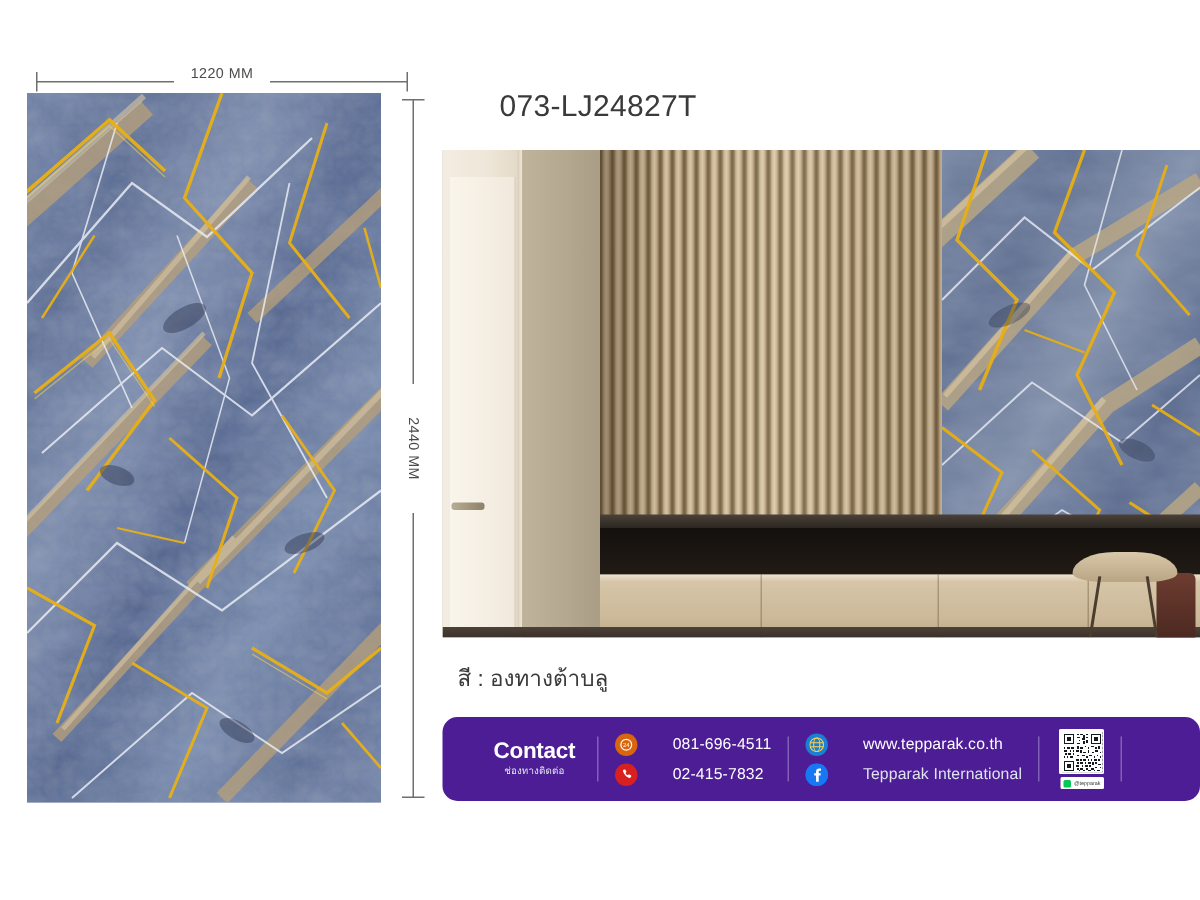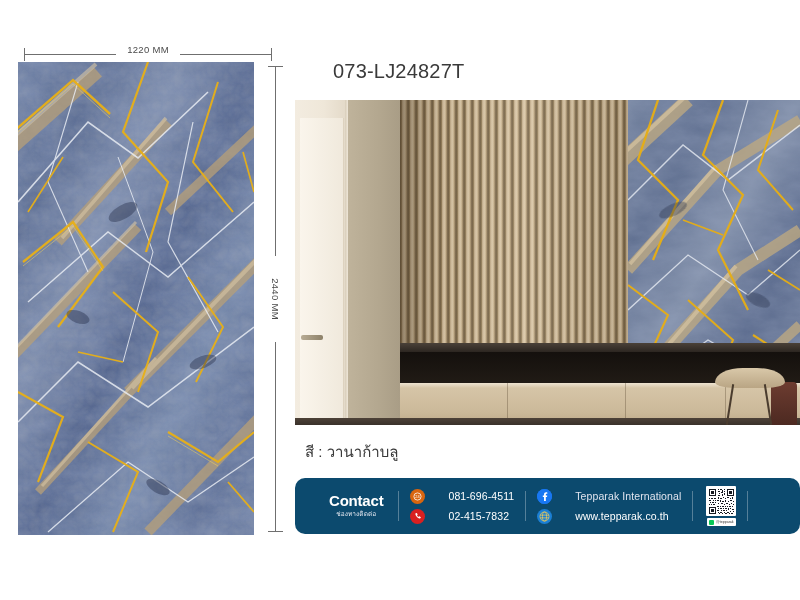--- a/index.html
+++ b/index.html
@@ -131,21 +131,21 @@
 
   
   #color-label {
     position: absolute; left: 15px; top: 440px;
     font-size: 15px; color: #3a3a3a;
   }
 
   
   #contact-bar {
     position: absolute; left: 5px; top: 478px; width: 505px; height: 56px;
-    background: #0c4a6e; border-radius: 10px;
+    background: #4c1d95; border-radius: 10px;
     display: flex; align-items: center; padding: 0 12px;
   }
   .cb-sep { width: 1px; height: 30px; background: rgba(255,255,255,.30); margin: 0 11px; }
 
   #contact-title { text-align: center; padding-left: 22px; padding-right: 4px; }
   #contact-title .big {
     font-size: 15px; font-weight: bold; color: #fff; letter-spacing: -.2px;
     display: block; line-height: 1.05;
   }
   #contact-title .sub {
@@ -374,21 +374,21 @@
       <div class="ph" id="floor"></div>
 
       <div class="ph" id="stool">
         <div class="ph" id="stool-dark"></div>
         <div class="ph" id="stool-seat"></div>
         <div class="ph" id="stool-leg1"></div>
         <div class="ph" id="stool-leg2"></div>
       </div>
     </div>
 
-    <div id="color-label">สี : วานาก้าบลู</div>
+    <div id="color-label">สี : องทางต้าบลู</div>
 
     <div id="contact-bar">
 
       <div id="contact-title">
         <span class="big">Contact</span>
         <span class="sub">ช่องทางติดต่อ</span>
       </div>
 
       <div class="cb-sep"></div>
 
@@ -409,37 +409,37 @@
             </svg>
           </span>
           <span class="txt">02-415-7832</span>
         </div>
       </div>
 
       <div class="cb-sep"></div>
 
       <div class="cb-col">
         <div class="cb-row">
-          <span class="ci fb">
-            <svg width="15" height="15" viewBox="0 0 16 16">
-              <circle cx="8" cy="8" r="8" fill="#1877f2"></circle>
-              <path d="M9.4 8.6h1.3l.2-1.7H9.4V5.9c0-.5.1-.8.8-.8h.8V3.6c-.2 0-.7-.1-1.3-.1-1.3 0-2.2.8-2.2 2.3v1.1H6.2v1.7h1.3v4.3h1.9z" fill="#fff"></path>
-            </svg>
-          </span>
-          <span class="txt soft">Tepparak International</span>
-        </div>
-        <div class="cb-row">
           <span class="ci globe">
             <svg width="11" height="11" viewBox="0 0 16 16">
               <circle cx="8" cy="8" r="6.6" fill="#1b7fd4" stroke="#ffd24d" stroke-width="1"></circle>
               <ellipse cx="8" cy="8" rx="3" ry="6.6" fill="none" stroke="#ffd24d" stroke-width="1"></ellipse>
               <path d="M1.6 6h12.8M1.6 10h12.8" stroke="#ffd24d" stroke-width="1" fill="none"></path>
             </svg>
           </span>
           <span class="txt">www.tepparak.co.th</span>
+        </div>
+        <div class="cb-row">
+          <span class="ci fb">
+            <svg width="15" height="15" viewBox="0 0 16 16">
+              <circle cx="8" cy="8" r="8" fill="#1877f2"></circle>
+              <path d="M9.4 8.6h1.3l.2-1.7H9.4V5.9c0-.5.1-.8.8-.8h.8V3.6c-.2 0-.7-.1-1.3-.1-1.3 0-2.2.8-2.2 2.3v1.1H6.2v1.7h1.3v4.3h1.9z" fill="#fff"></path>
+            </svg>
+          </span>
+          <span class="txt soft">Tepparak International</span>
         </div>
       </div>
 
       <div class="cb-sep"></div>
 
       <div id="qr-wrap">
         <div id="qr-box">
           <svg id="qr-code" viewBox="0 0 27 27" shape-rendering="crispEdges">
             <rect width="27" height="27" fill="#fff"></rect>
             <g fill="#15181f">

